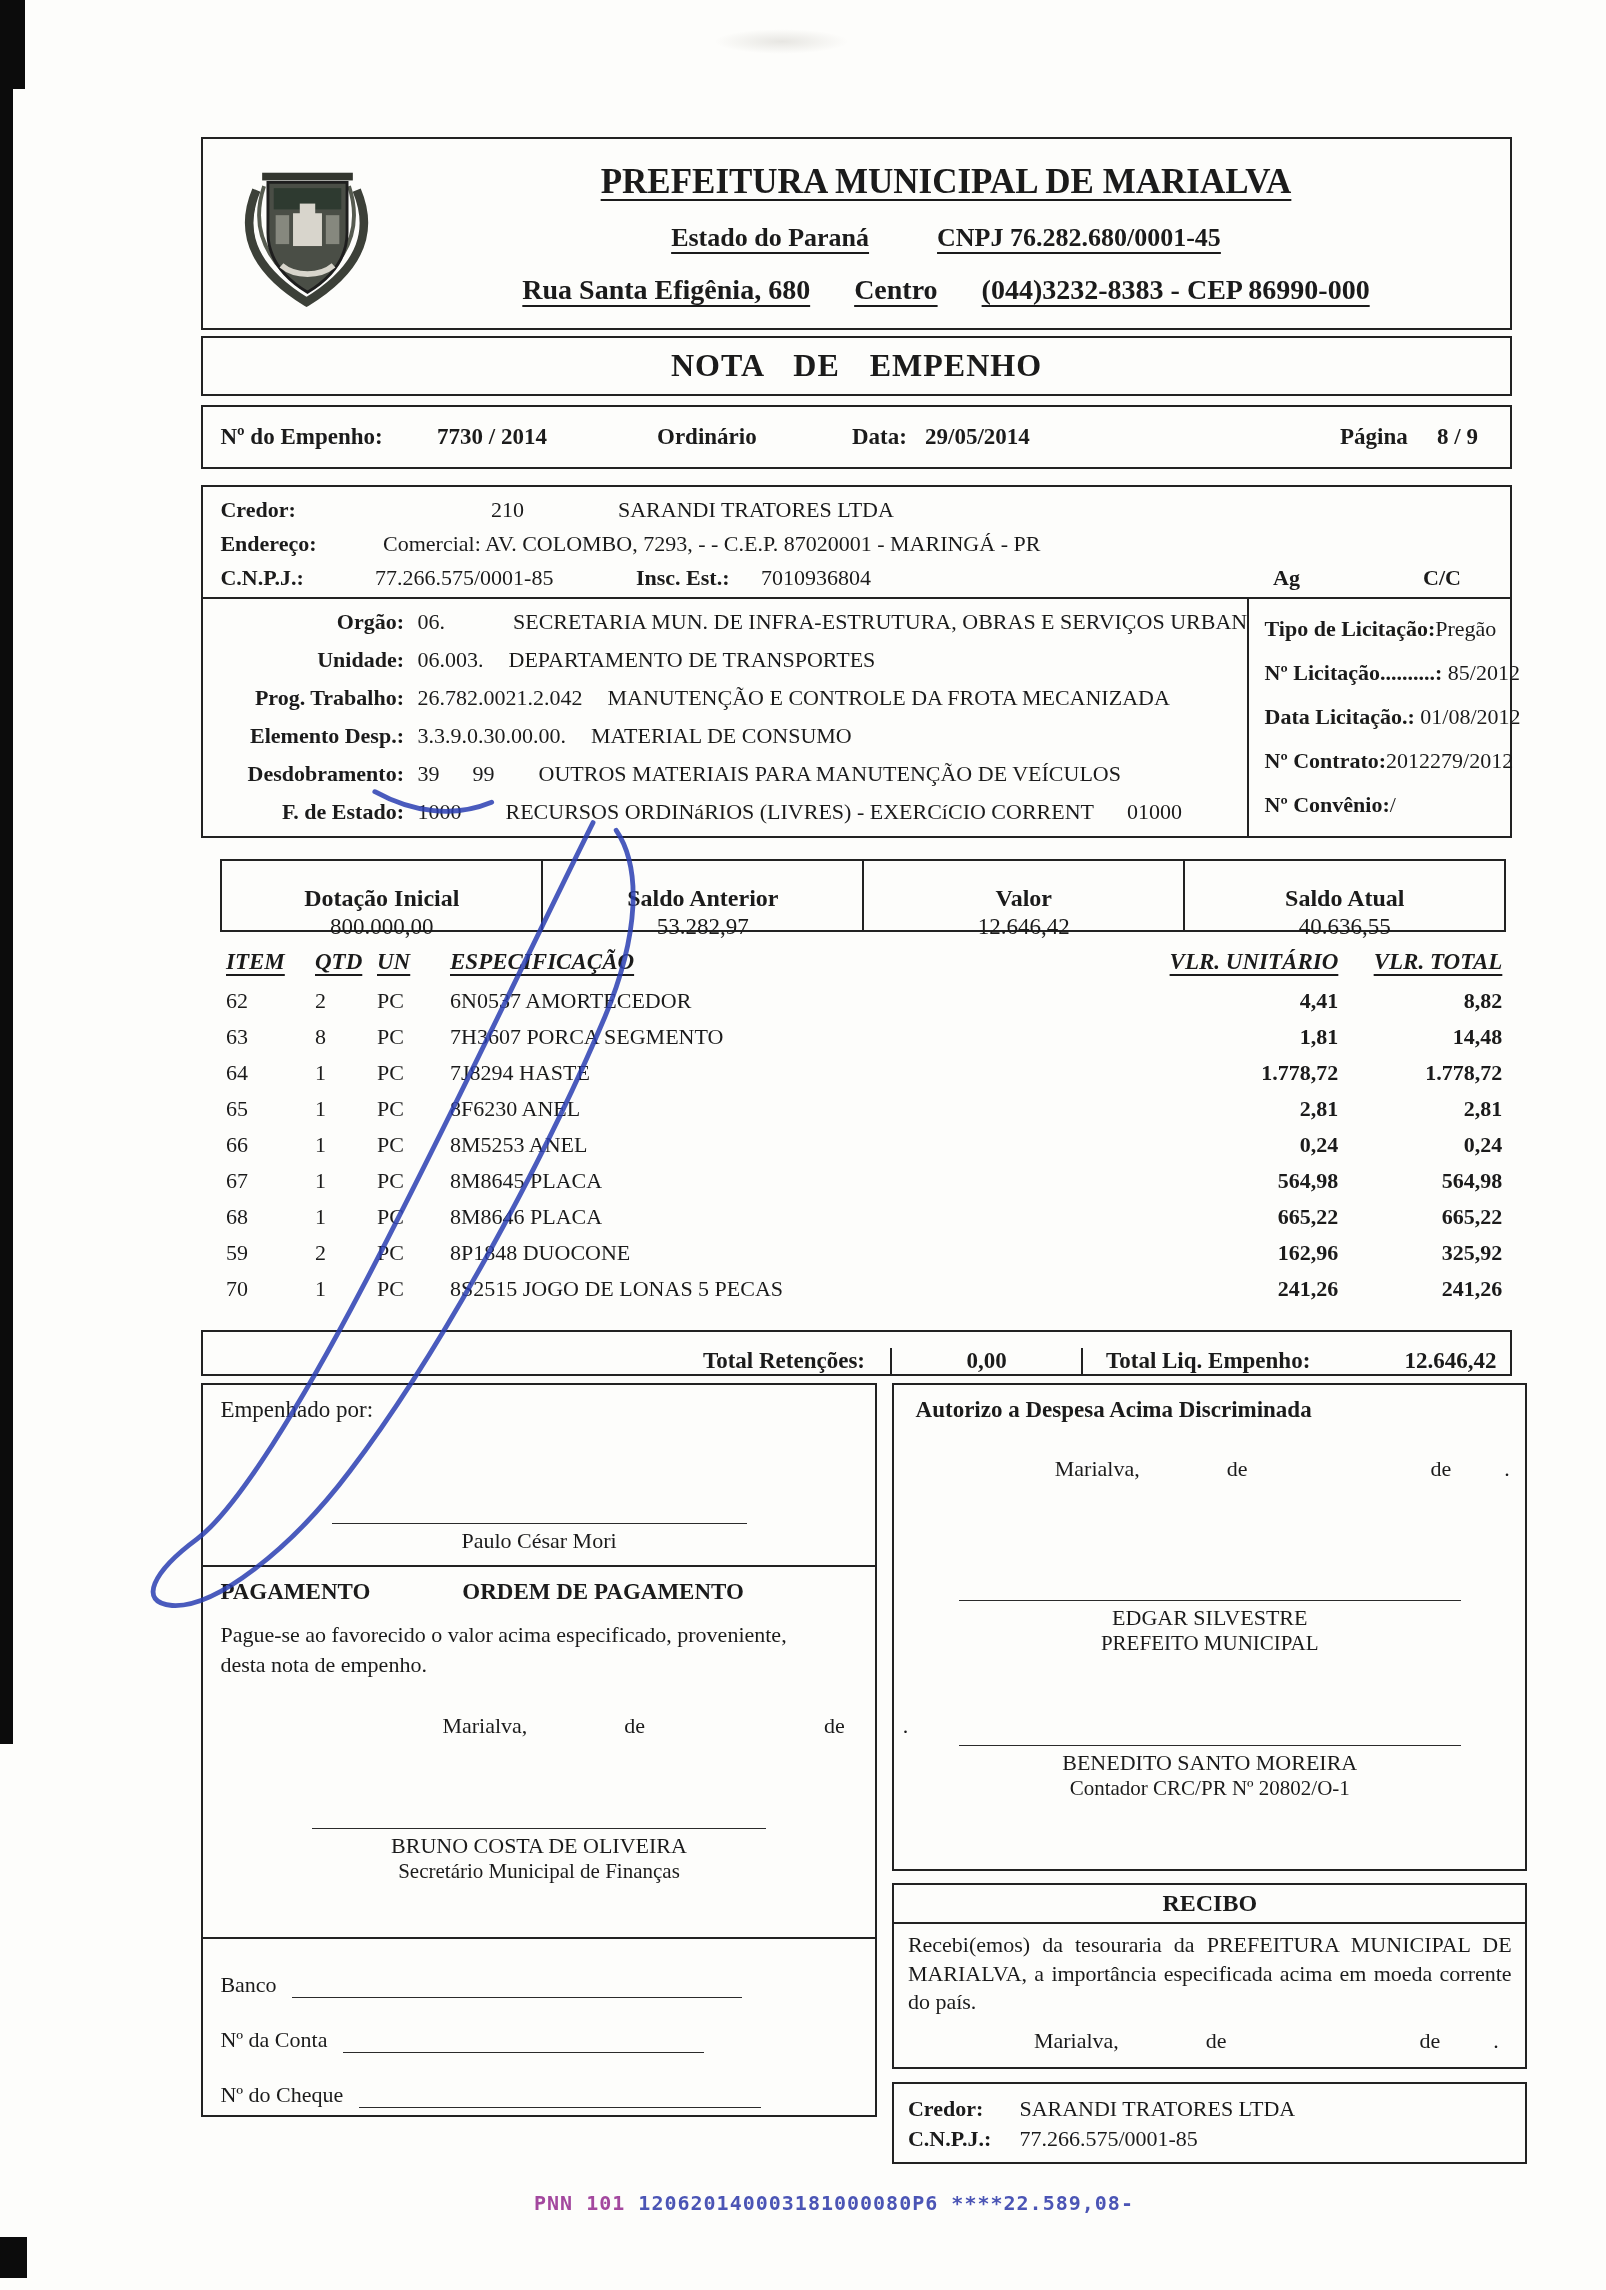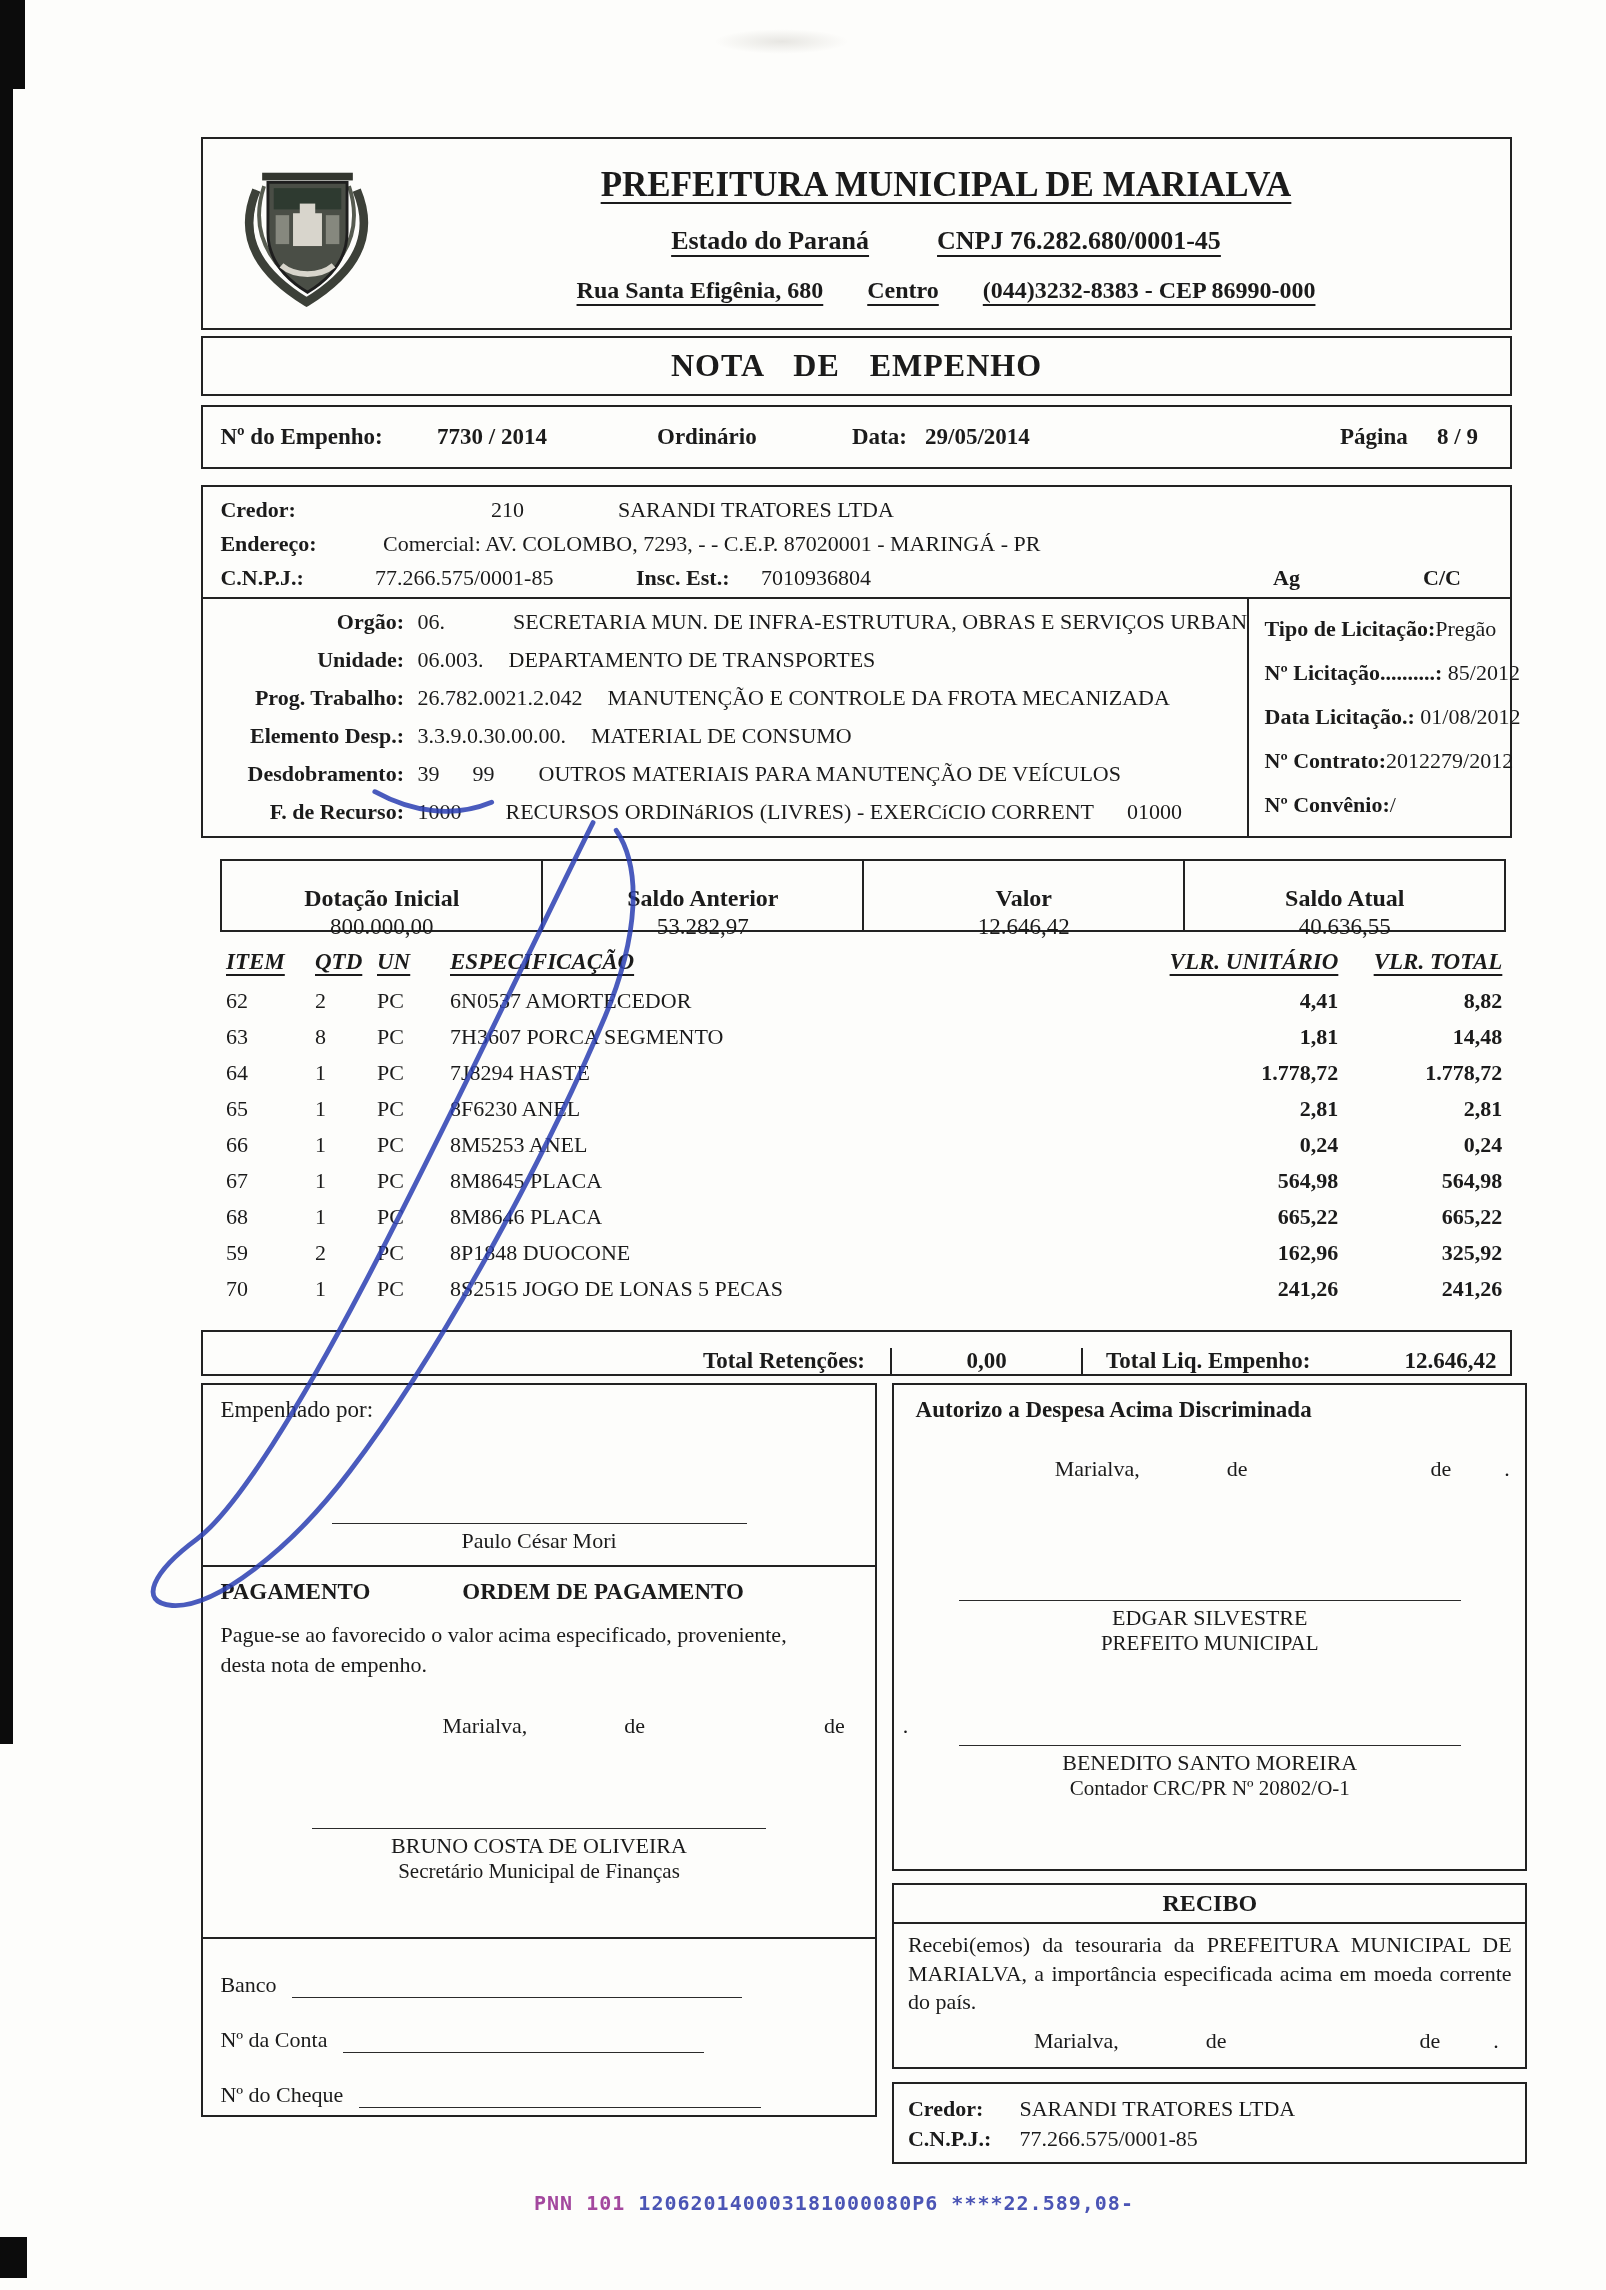--- a/index.html
+++ b/index.html
@@ -26,21 +26,21 @@
   .bx{border:2.9px solid var(--line);box-sizing:border-box;background:transparent;}
   .b{font-weight:bold;}
   .u{text-decoration:underline;text-underline-offset:5.8px;text-decoration-thickness:1.9px;}
 
   
   .box-header{height:193px;display:flex;align-items:center;}
   .logo-cell{width:208px;display:flex;justify-content:center;align-items:center;}
   .header-text{flex:1;text-align:center;padding-right:29px;}
   .h-line1{font-size:35px;font-weight:bold;margin-top:1.9px;}
   .h-line2{font-size:26px;font-weight:bold;margin-top:21px;display:flex;justify-content:center;gap:68px;}
-  .h-line3{font-size:24px;font-weight:bold;margin-top:21px;display:flex;justify-content:center;gap:44px;}
+  .h-line3{font-size:28px;font-weight:bold;margin-top:21px;display:flex;justify-content:center;gap:44px;}
 
   .box-title{height:60px;margin-top:5.8px;display:flex;align-items:center;justify-content:center;}
   .box-title span{font-size:32px;font-weight:bold;word-spacing:21px;letter-spacing:1px;}
 
   
   .box-numero{height:64px;margin-top:9.7px;position:relative;font-size:23px;}
   .box-numero span{position:absolute;top:16.4px;white-space:nowrap;}
 
   
   .box-credor{margin-top:15.4px;height:353px;}
@@ -226,21 +226,21 @@
             <span class="cl-code">3.3.9.0.30.00.00.</span>
             <span class="cl-desc">MATERIAL DE CONSUMO</span>
           </div>
           <div class="cl-row">
             <span class="cl-label">Desdobramento:</span>
             <span class="cl-code">39</span>
             <span class="cl-code2">99</span>
             <span class="cl-desc2">OUTROS MATERIAIS PARA MANUTENÇÃO DE VEÍCULOS</span>
           </div>
           <div class="cl-row">
-            <span class="cl-label">F. de Recurso:</span>
+            <span class="cl-label">F. de Estado:</span>
             <span class="cl-code">1000</span>
             <span class="cl-desc2">RECURSOS ORDINáRIOS (LIVRES) - EXERCíCIO CORRENT</span>
             <span class="cl-code2">01000</span>
           </div>
         </div>
         <div class="classif-right">
           <div class="lic-row">
               <span class="b">Tipo de Licitação:</span>
               <span>Pregão</span>
             </div>

